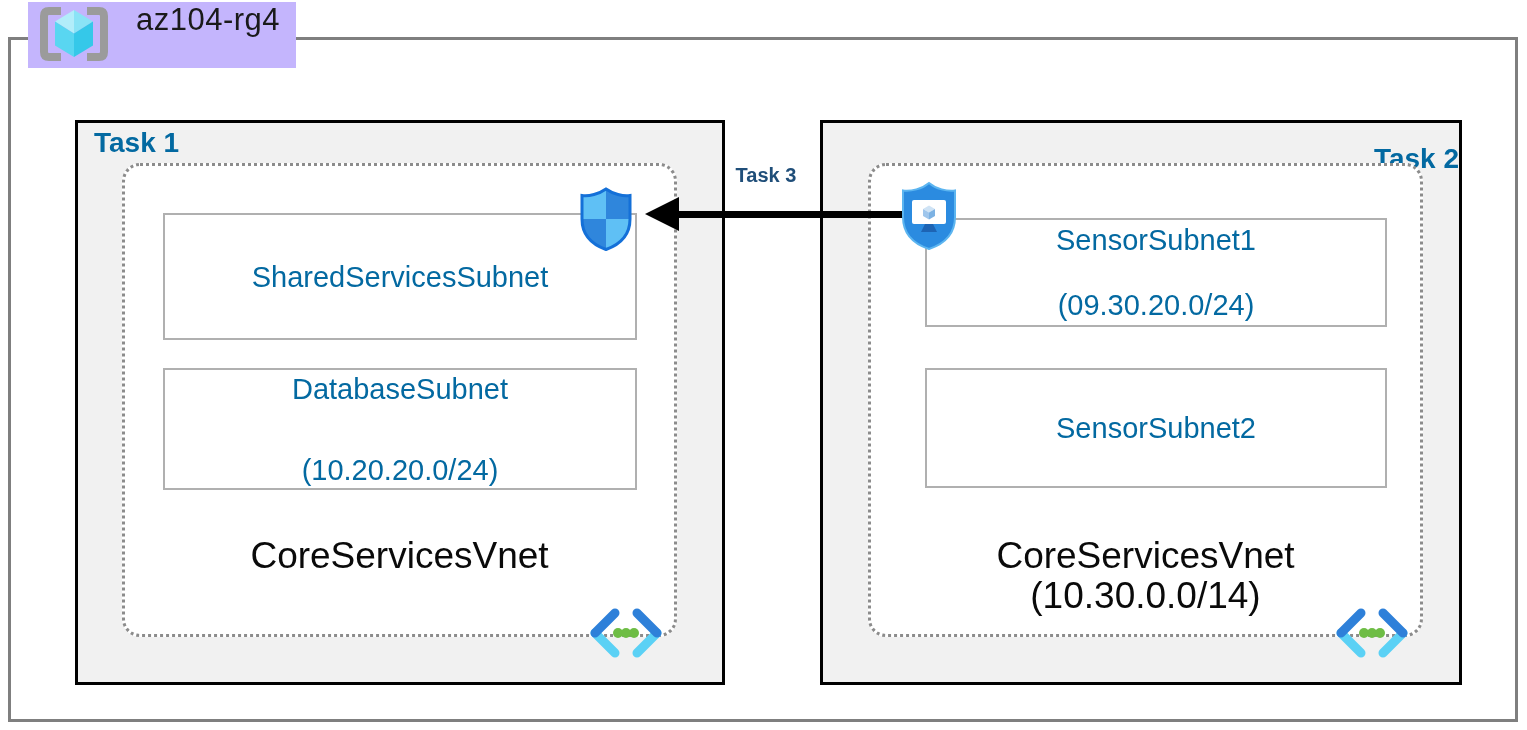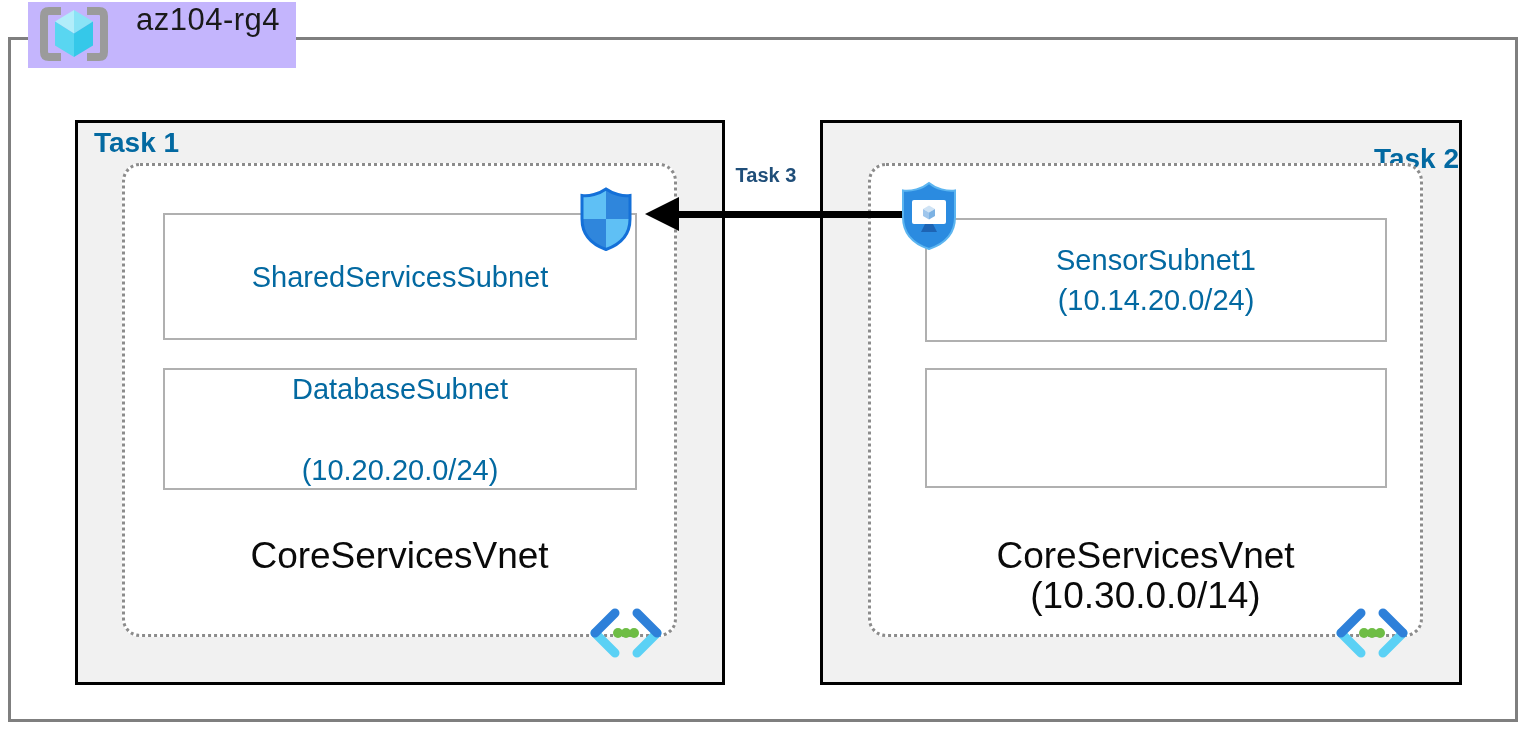--- a/index.html
+++ b/index.html
@@ -43,21 +43,21 @@
   
   .subnet{
     position:absolute;left:38px;width:474px;background:#ffffff;
     border:2px solid #b0b0b0;box-sizing:border-box;
     display:flex;flex-direction:column;align-items:center;justify-content:center;
     font-size:29px;line-height:40px;color:#0369a1;text-align:center;
   }
   .subnet.s1{top:47px;height:127px;}
   .subnet.s2{top:202px;height:122px;gap:41px;}
   .right .subnet{left:54px;width:462px;}
-  .right .subnet.s1{top:52px;height:124px;}
+  .right .subnet.s1{top:52px;height:109px;justify-content:space-between;}
   .right .subnet.s2{top:202px;height:120px;}
 
   .vnet-label{
     position:absolute;top:370px;left:0;width:100%;text-align:center;
     font-size:37px;line-height:40px;color:#0a0a0a;
   }
 
   .vnet-icon{position:absolute;right:8px;bottom:-32px;z-index:4;}
 
   
@@ -123,23 +123,24 @@
       </svg>
     </span>
   </div>
 </div>
 
 <div class="task-box right" id="task2-box">
   <div class="task-label tr">Task 2</div>
   <div class="vnet-container">
     <div class="subnet s1">
       <span>SensorSubnet1</span>
-      <span>(10.14.20.0/24)</span>
+      <span>(09.30.20.0/24)</span>
     </div>
     <div class="subnet s2">
+      <span>SensorSubnet2</span>
     </div>
     <div class="vnet-label">
       <div>CoreServicesVnet</div>
       <div>(10.30.0.0/14)</div>
     </div>
     <span class="vnet-icon">
       <svg width="80" height="58" viewBox="0 0 80 58">
         <line x1="9" y1="29" x2="29" y2="49" stroke="#5bd1f5" stroke-width="9" stroke-linecap="round"></line>
         <line x1="29" y1="9" x2="9" y2="29" stroke="#2e80d9" stroke-width="9" stroke-linecap="round"></line>
         <line x1="71" y1="29" x2="51" y2="49" stroke="#5bd1f5" stroke-width="9" stroke-linecap="round"></line>

